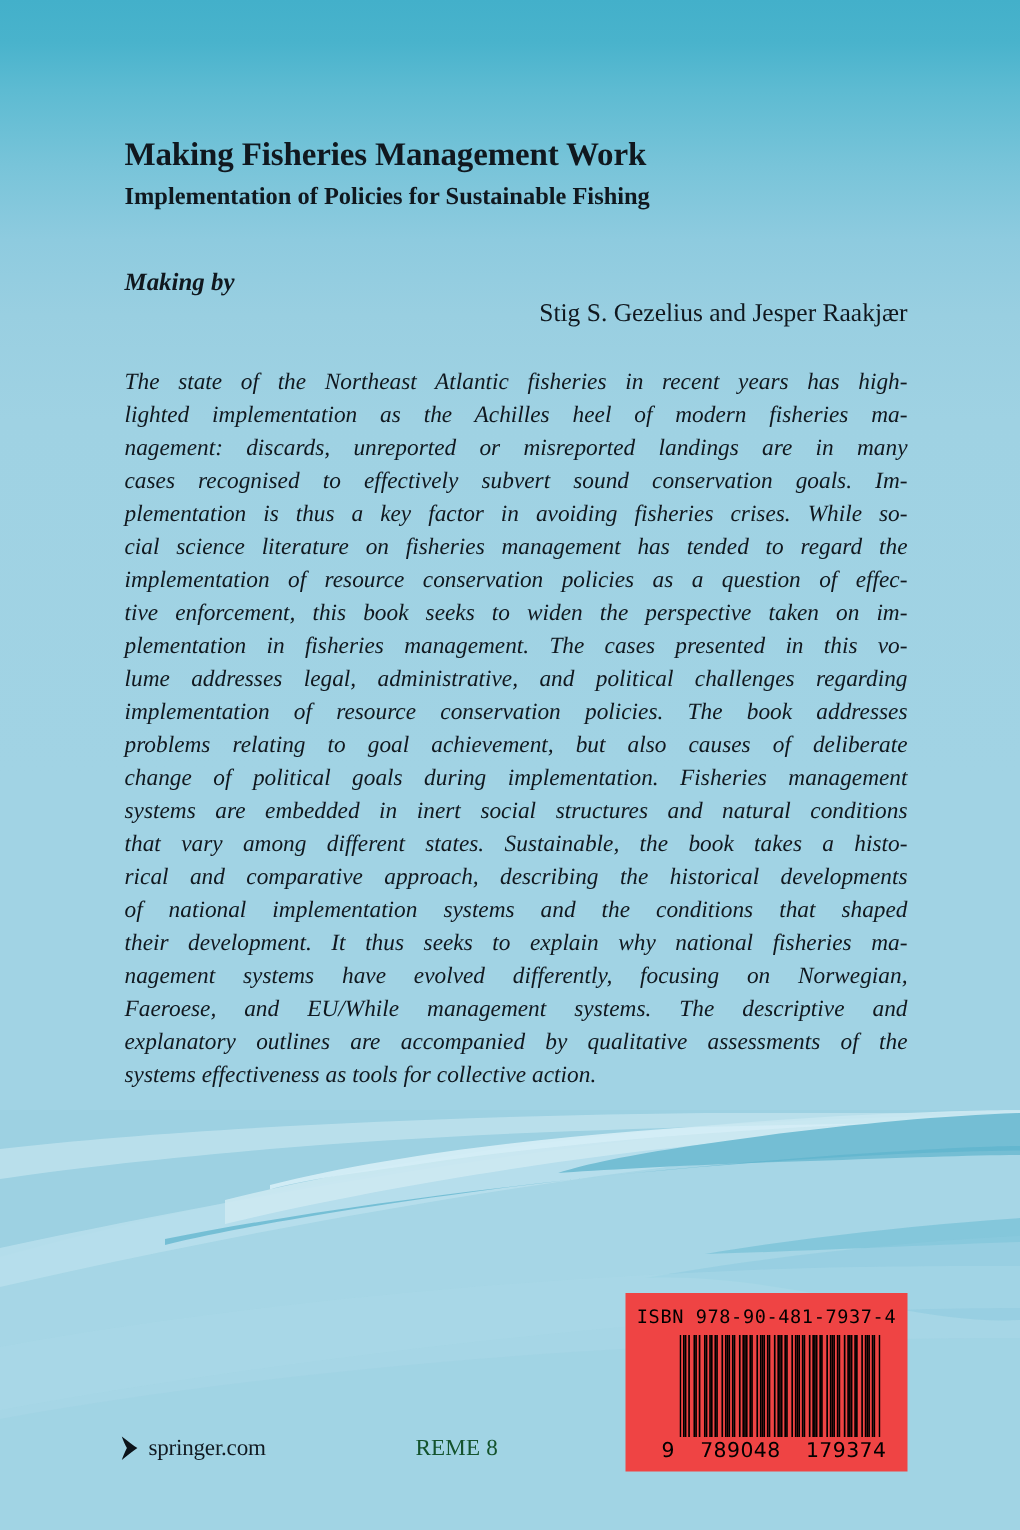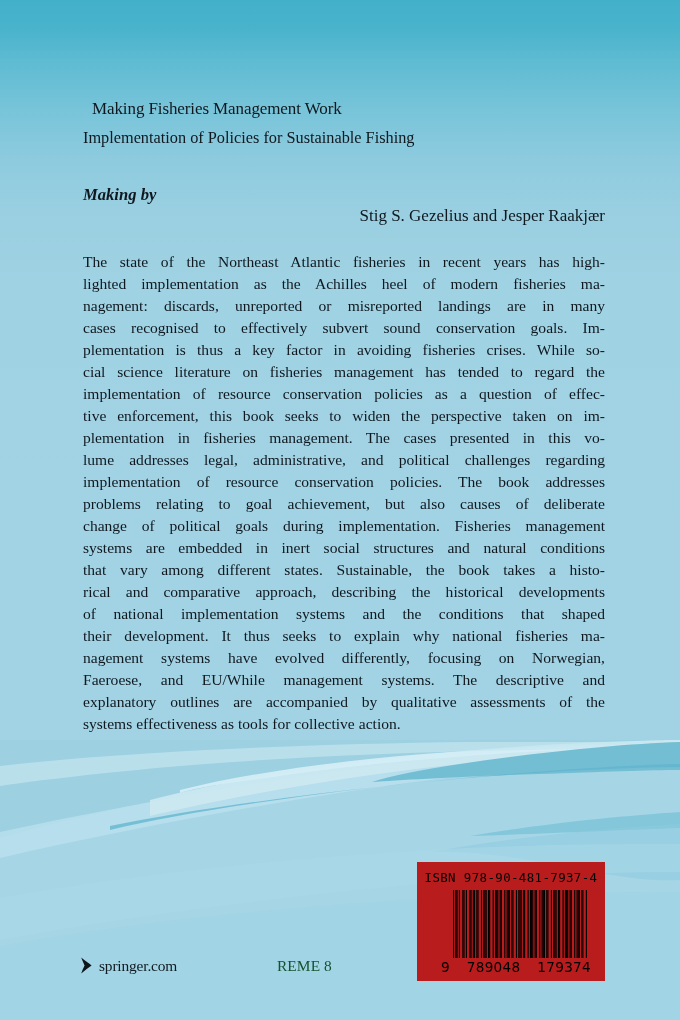--- a/index.html
+++ b/index.html
@@ -45,29 +45,29 @@
   }
   
   #text-block {
     position: absolute;
     left: 83px;
     top: 90px;
     width: 522px;
     color: #10181f;
   }
   #book-title {
-    font-size: 17px;
-    font-weight: normal;
+    font-size: 22px;
+    font-weight: bold;
     letter-spacing: -0.1px;
     line-height: 1.18;
-    margin: 9px;
+    margin: 0;
   }
   #book-subtitle {
     font-size: 16.3px;
-    font-weight: normal;
+    font-weight: bold;
     line-height: 1.2;
     margin: 5px 0 0 0;
   }
   #edited-by {
     font-size: 16.6px;
     font-style: italic;
     font-weight: bold;
     margin: 37px 0 0 0;
     line-height: 1.15;
   }
@@ -79,20 +79,21 @@
     text-align: right;
   }
   #blurb {
     font-size: 15.55px;
     line-height: 1.415;
     text-align: justify;
     margin: 26px 0 12px 0;
     -webkit-hyphens: none;
     hyphens: none;
     word-spacing: 0.1px;
+    font-style: italic;
   }
   #blurb .ln {
     display: block;
     white-space: nowrap;
   }
   #blurb .ln.j {
     text-align: justify;
     text-align-last: justify;
   }
   
@@ -123,21 +124,21 @@
     color: #14532d;
     letter-spacing: 0.1px;
   }
   
   #barcode-box {
     position: absolute;
     left: 417px;
     top: 862px;
     width: 188px;
     height: 119px;
-    background: #b91c1c;
+    background: #ef4444;
     box-sizing: border-box;
     padding: 0;
   }
   #isbn-text {
     position: absolute;
     left: 0; right: 0;
     top: 8px;
     text-align: center;
     font-family: "DejaVu Sans Mono", "Liberation Mono", monospace;
     font-size: 12.4px;

